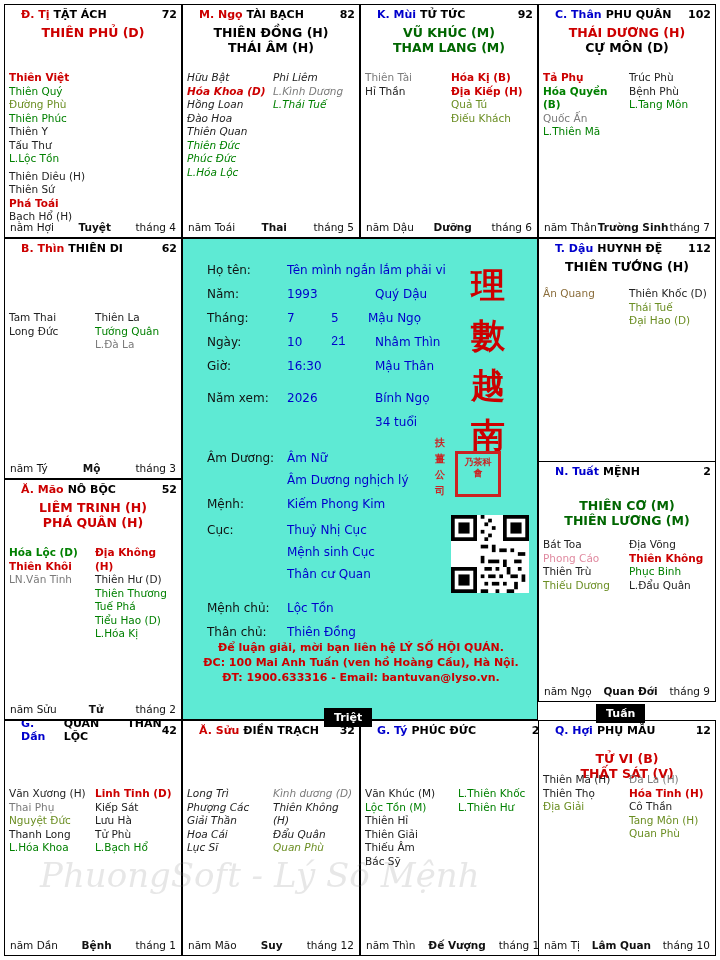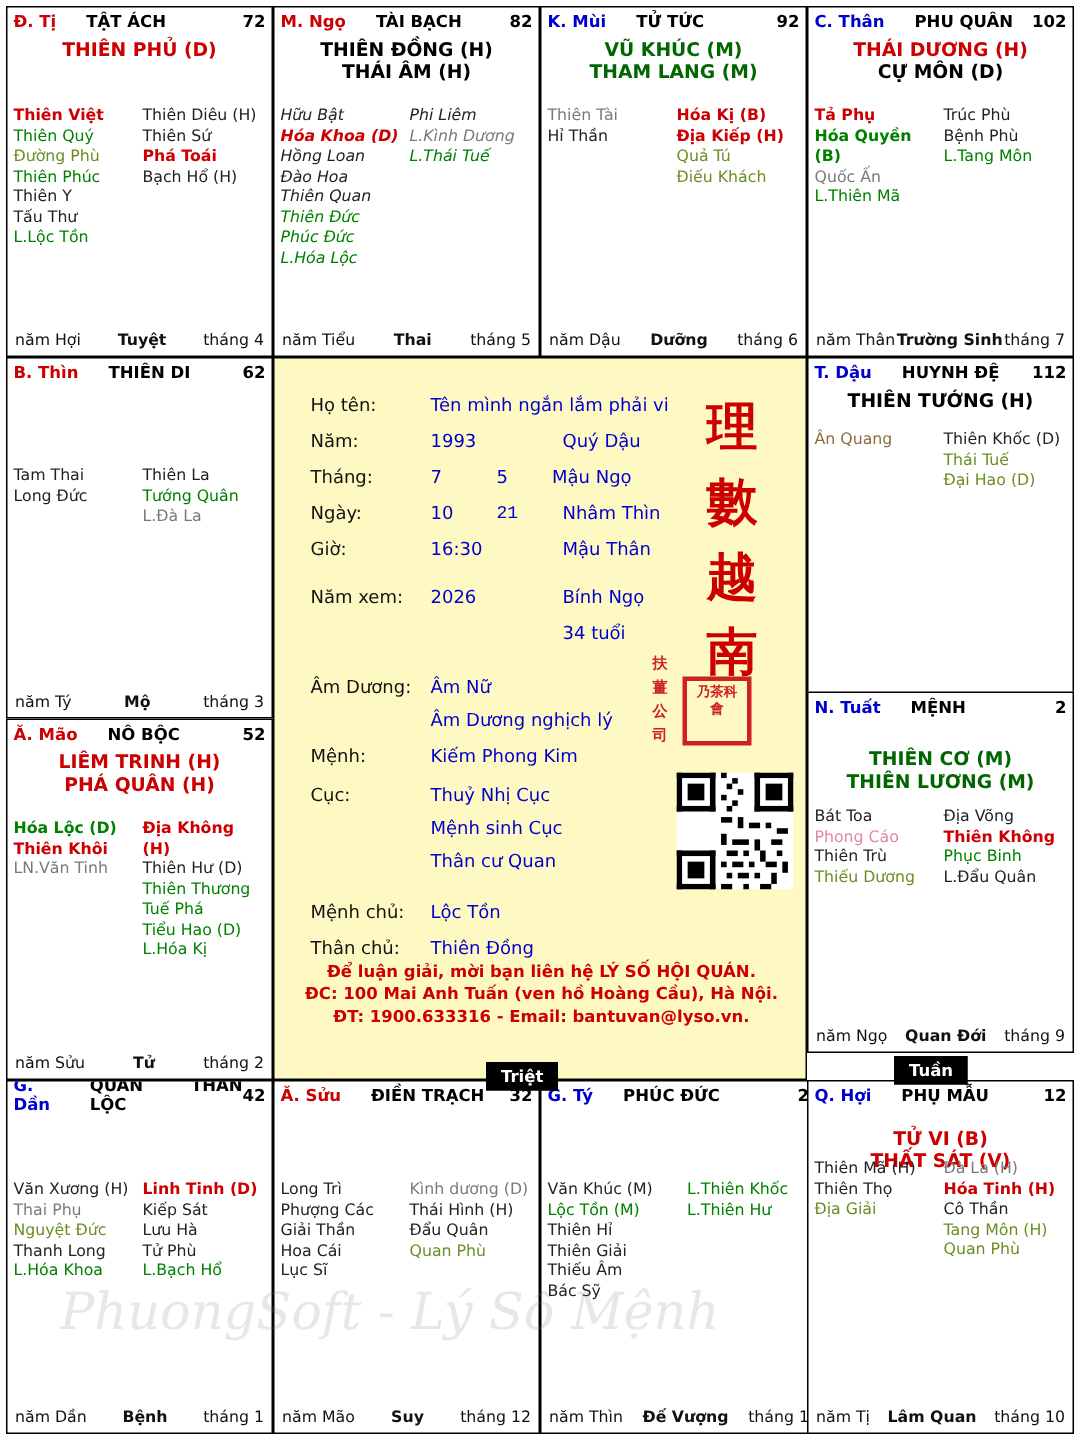--- a/index.html
+++ b/index.html
@@ -23,21 +23,21 @@
     background:#fff;
     overflow:hidden;
   }
   
   .chi-head{
     position:absolute;top:2px;left:4px;right:4px;
     height:14px;
     font-size:11px;font-weight:bold;
     display:flex;justify-content:space-between;align-items:center;
   }
-  .chi-left{display:flex;gap:20px;align-items:baseline;}
+  .chi-left{display:flex;gap:4px;align-items:baseline;margin-left:12px;}
   .chi-name{color:#0000cc;}
   .chi-name.red{color:#cc0000;}
   .chi-cung{color:#000;}
   .chi-num{color:#000;}
   
   .main-stars{
     position:absolute;top:20px;left:0;right:0;
     text-align:center;
     font-size:12.5px;font-weight:bold;
     line-height:15px;
@@ -70,21 +70,21 @@
     display:flex;justify-content:space-between;align-items:center;
     font-size:10.5px;
   }
   .foot .mid{font-weight:bold;}
   
   #center{
     position:absolute;
     left:182px;top:238px;width:356px;height:482px;
     border:1px solid #000;
     box-sizing:border-box;
-    background:#fef9c3;
+    background:#5eead4;
     overflow:hidden;
   }
   .info-row{
     position:absolute;
     font-size:12px;
     white-space:nowrap;
   }
   .lbl{color:#111;}
   .val{color:#0000cc;}
   .center-note{
@@ -168,21 +168,21 @@
     <div class="chi-head">
       <span class="chi-left">
         <span class="chi-name red">Đ. Tị</span>
         <span class="chi-cung">TẬT ÁCH</span>
       </span>
       <span class="chi-num">72</span>
     </div>
     <div class="main-stars">
       <div class="ms-red">THIÊN PHỦ (D)</div>
     </div>
-    <div class="cols" style="top:66px;">
+    <div class="cols" style="top:66px;flex-direction:column;">
       <div class="col">
         <div class="s-red">Thiên Việt</div>
         <div class="s-green">Thiên Quý</div>
         <div class="s-olive">Đường Phù</div>
         <div class="s-green">Thiên Phúc</div>
         <div class="s-black">Thiên Y</div>
         <div class="s-black">Tấu Thư</div>
         <div class="s-green">L.Lộc Tồn</div>
       </div>
       <div class="col">
@@ -222,21 +222,21 @@
         <div class="s-green">Phúc Đức</div>
         <div class="s-green">L.Hóa Lộc</div>
       </div>
       <div class="col">
         <div class="s-black">Phi Liêm</div>
         <div class="s-grey">L.Kình Dương</div>
         <div class="s-green">L.Thái Tuế</div>
       </div>
     </div>
     <div class="foot">
-      <span>năm Tiểu</span>
+      <span>năm Toái</span>
       <span class="mid">Thai</span>
       <span>tháng 5</span>
     </div>
   </div>
 
   <div class="cell" style="left:360px;top:4px;width:178px;height:234px;">
     <div class="chi-head">
       <span class="chi-left">
         <span class="chi-name">K. Mùi</span>
         <span class="chi-cung">TỬ TỨC</span>
@@ -452,31 +452,31 @@
   </div>
 
   <div class="cell" style="left:182px;top:720px;width:178px;height:236px;">
     <div class="chi-head">
       <span class="chi-left">
         <span class="chi-name red">Ă. Sửu</span>
         <span class="chi-cung">ĐIỀN TRẠCH</span>
       </span>
       <span class="chi-num">32</span>
     </div>
-    <div class="cols" style="top:66px;">
+    <div class="cols" style="top:66px;font-style:italic;">
       <div class="col">
         <div class="s-black">Long Trì</div>
         <div class="s-black">Phượng Các</div>
         <div class="s-black">Giải Thần</div>
         <div class="s-black">Hoa Cái</div>
         <div class="s-black">Lục Sĩ</div>
       </div>
       <div class="col">
         <div class="s-grey">Kình dương (D)</div>
-        <div class="s-black">Thái Hình (H)</div>
+        <div class="s-black">Thiên Không (H)</div>
         <div class="s-black">Đẩu Quân</div>
         <div class="s-olive">Quan Phù</div>
       </div>
     </div>
     <div class="foot">
       <span>năm Mão</span>
       <span class="mid">Suy</span>
       <span>tháng 12</span>
     </div>
   </div>

